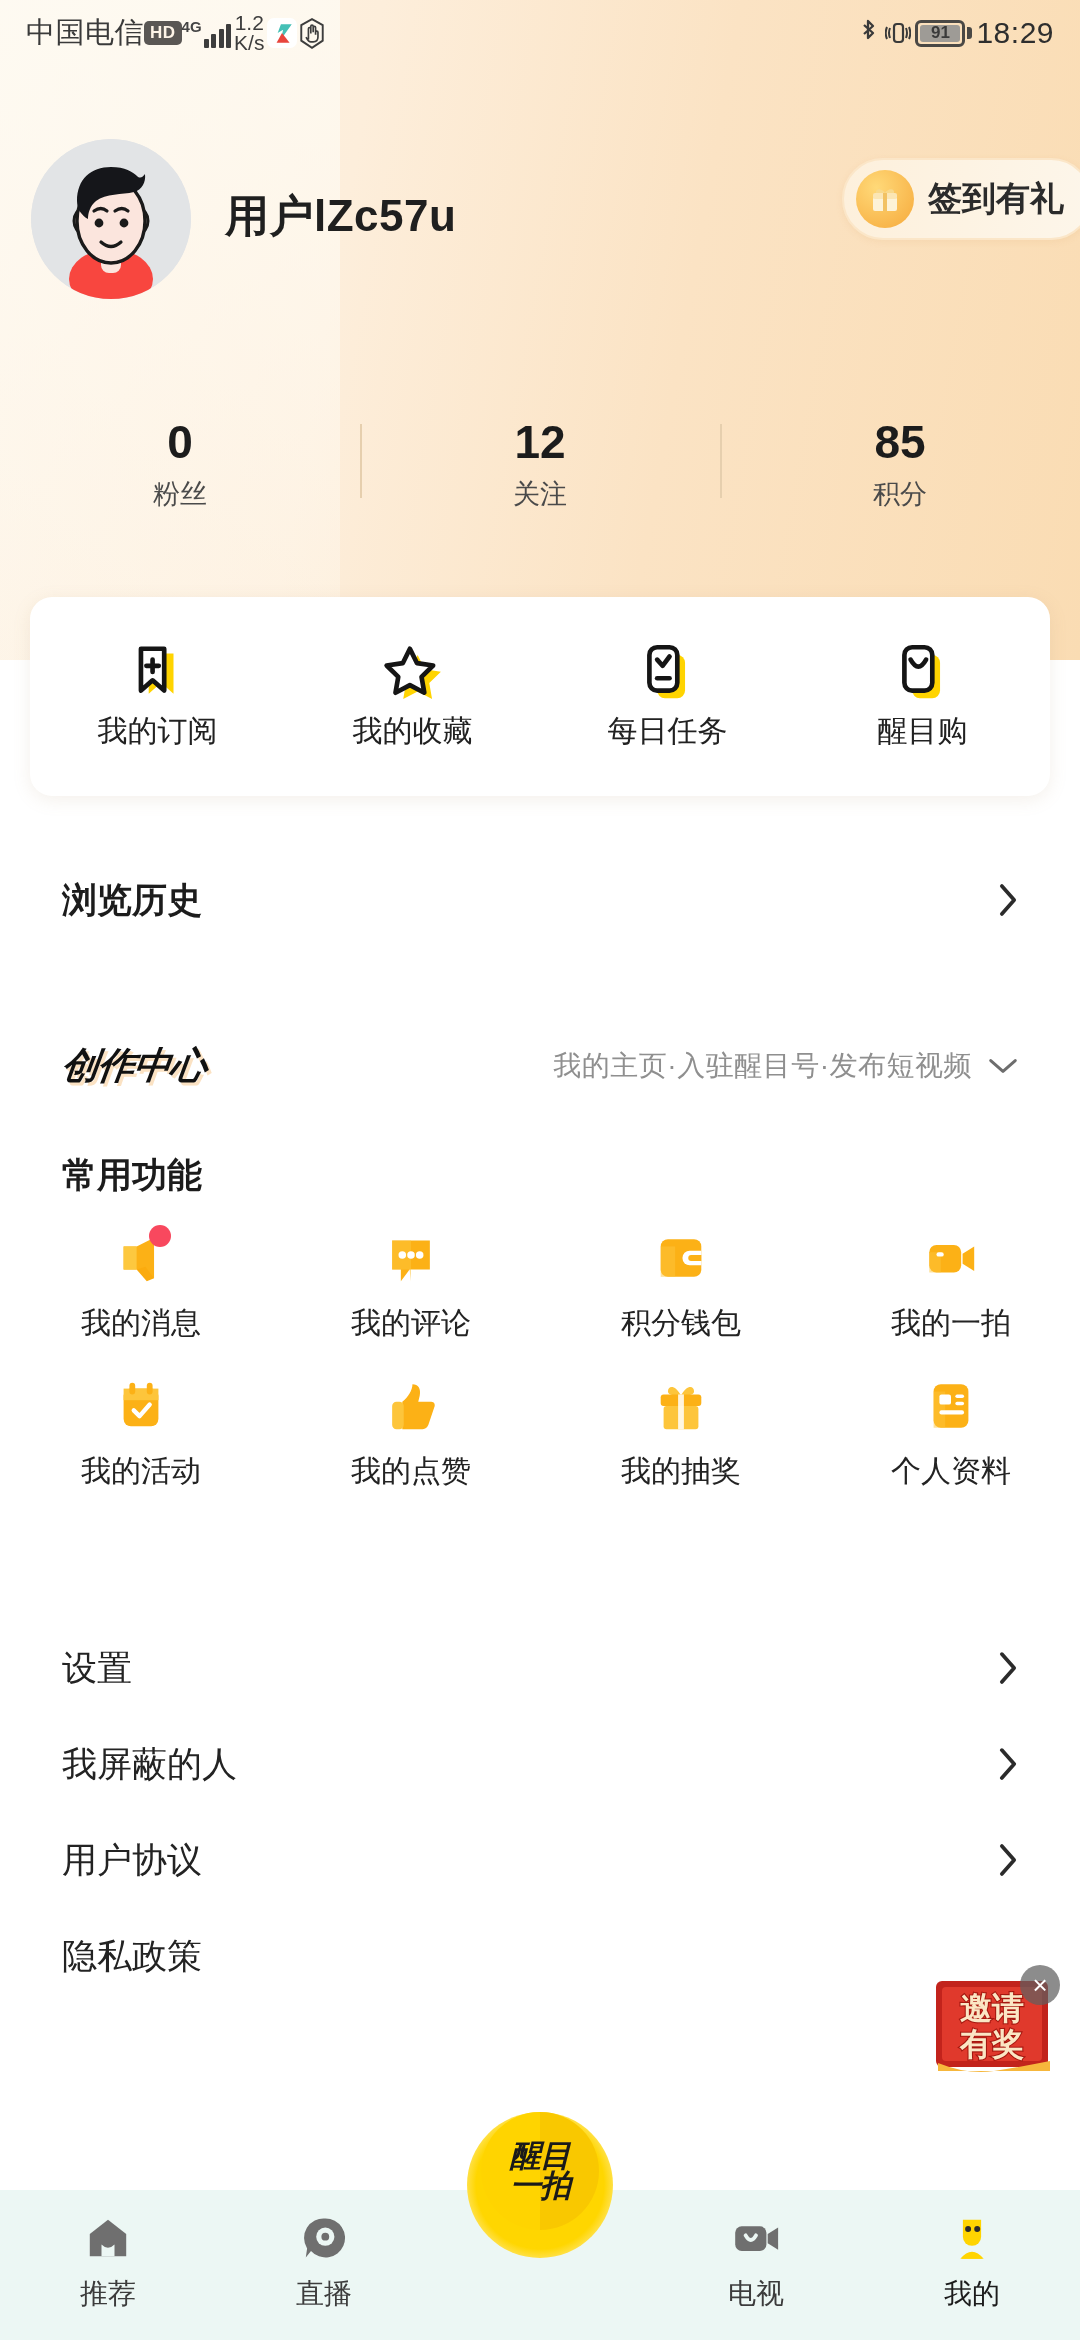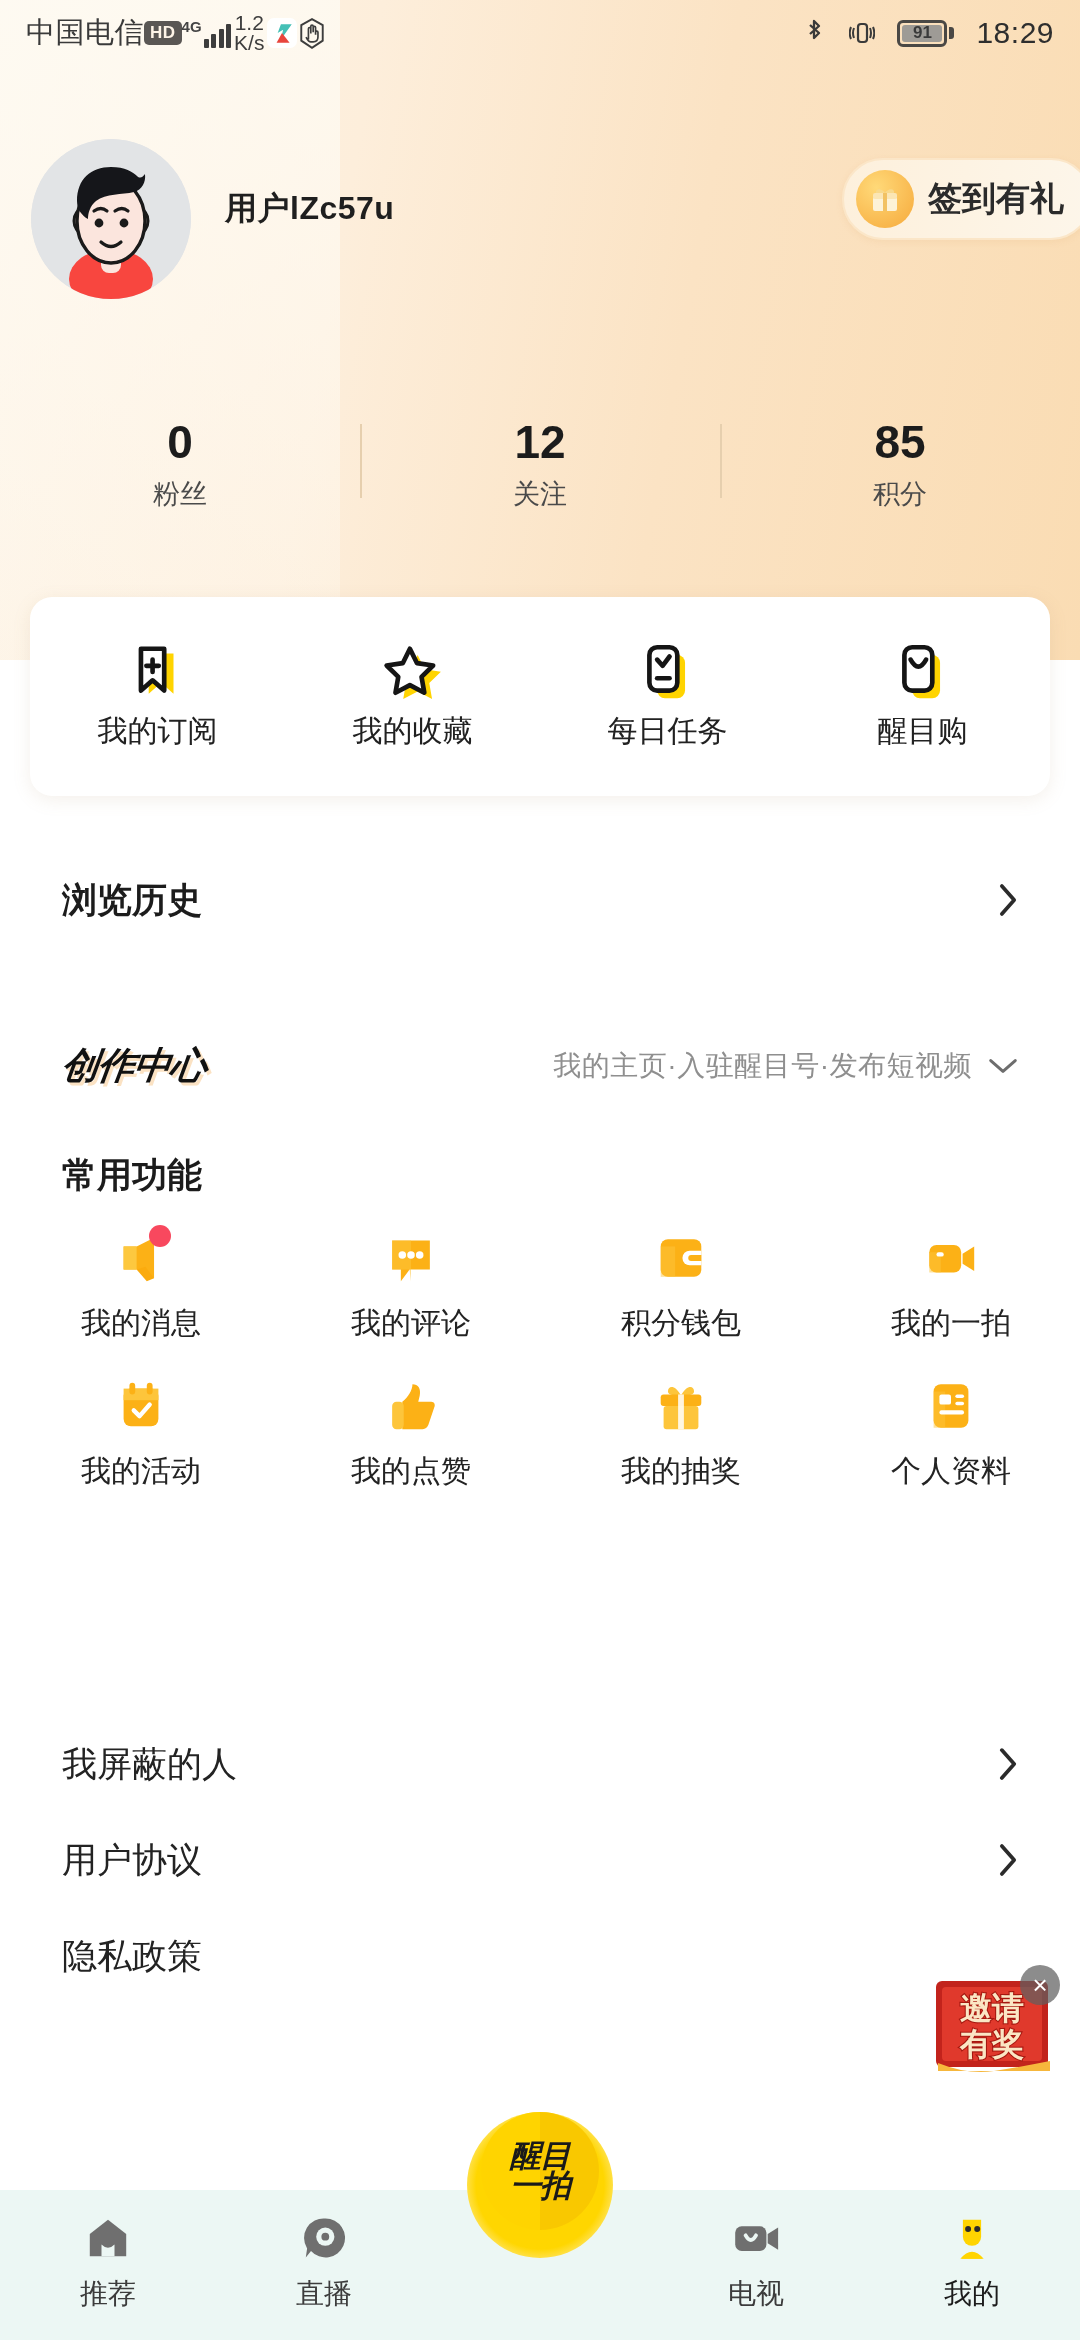--- a/index.html
+++ b/index.html
@@ -20,21 +20,21 @@
     background:linear-gradient(180deg,rgba(255,252,245,.75),rgba(255,252,245,.25));
     pointer-events:none;
   }
 
   
   .statusbar{
     position:absolute; top:0; left:0; width:1080px; height:66px;
     display:flex; align-items:center; padding:0 26px; z-index:5;
   }
   .sb-left{ display:flex; align-items:center; gap:0; }
-  .sb-right{ margin-left:auto; display:flex; align-items:center; gap:22px; }
+  .sb-right{ margin-left:auto; display:flex; align-items:center; gap:4px; }
   .carrier{ font-size:29px; color:#3a3a3a; letter-spacing:.5px; }
   .hd-badge{
     background:#5a5754; color:#fdf4e7; font-size:17px; font-weight:bold;
     padding:2px 6px; border-radius:5px; line-height:1.15; letter-spacing:.5px;
   }
   .net-wrap{ display:flex; align-items:flex-end; gap:2px; }
   .net-g{ font-size:15px; color:#444; font-weight:bold; line-height:1; margin-bottom:14px; }
   .bars{ display:flex; align-items:flex-end; gap:2.5px; height:26px; }
   .bars i{ width:5px; background:#3d3d3d; border-radius:1px; display:block; }
   .bars i:nth-child(1){height:9px}.bars i:nth-child(2){height:14px}
@@ -55,21 +55,21 @@
   .bat-cap{ width:5px; height:12px; background:#4a4845; border-radius:0 3px 3px 0; margin-left:2px; }
   .clock{ font-size:30px; color:#2e2e2e; letter-spacing:.5px; }
 
   
   .profile{ position:absolute; top:130px; left:0; width:1080px; height:180px; z-index:3; }
   .avatar{
     position:absolute; left:31px; top:9px; width:160px; height:160px;
     border-radius:50%; background:#e2e4e6; overflow:hidden;
   }
   .uname{
-    position:absolute; left:225px; top:57px; font-size:32px; font-weight:bold;
+    position:absolute; left:225px; top:57px; font-size:44px; font-weight:bold;
     color:#1f1f1f; letter-spacing:.5px;
   }
   .signin{
     position:absolute; right:-12px; top:28px; height:82px;
     background:linear-gradient(90deg,#fdf0dc,#fdf6ea);
     border:2px solid #fbe6c8; border-radius:41px;
     display:flex; align-items:center; padding:0 26px 0 12px; gap:14px;
     box-shadow:0 2px 7px rgba(210,160,90,.12);
   }
   .signin-ic{ width:58px; height:58px; border-radius:50%;
@@ -429,20 +429,28 @@
           <rect x="12" y="12" width="8" height="7" rx="1.5" fill="#fff"></rect>
           <rect x="23" y="12" width="6" height="2.5" rx="1.2" fill="#fff"></rect>
           <rect x="23" y="17" width="6" height="2.5" rx="1.2" fill="#fff"></rect>
           <rect x="12" y="23" width="17" height="2.8" rx="1.4" fill="#fff"></rect>
         </svg>
       </span>
       <span class="gcell-lab">个人资料</span>
     </div>
   </div>
 
+  <div class="rowitem" style="top:1620px">
+    <span class="row-title thin">设置</span>
+    <span class="chev">
+      <svg viewBox="0 0 12 22" width="20" height="34">
+          <path d="M2 2l8 9-8 9" fill="none" stroke="#2b2b2b" stroke-width="2.4" stroke-linecap="round" stroke-linejoin="round"></path>
+        </svg>
+    </span>
+  </div>
 
   <div class="rowitem" style="top:1716px">
     <span class="row-title thin">我屏蔽的人</span>
     <span class="chev">
       <svg viewBox="0 0 12 22" width="20" height="34">
           <path d="M2 2l8 9-8 9" fill="none" stroke="#2b2b2b" stroke-width="2.4" stroke-linecap="round" stroke-linejoin="round"></path>
         </svg>
     </span>
   </div>
 

